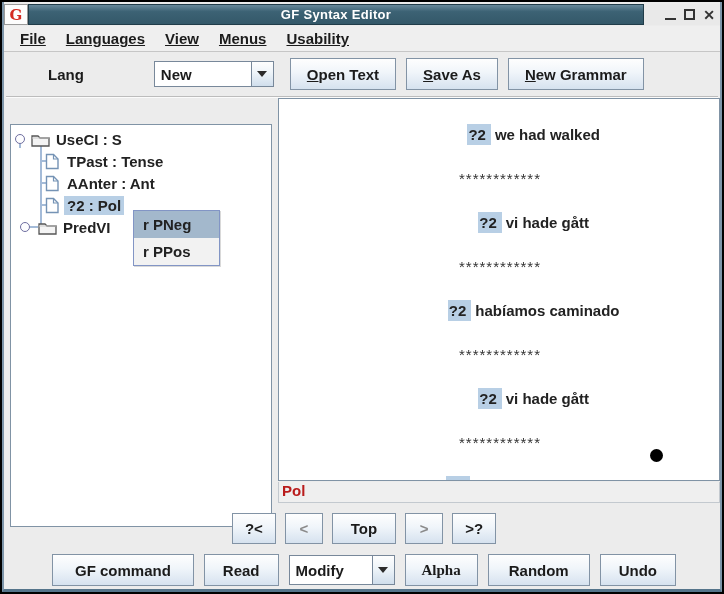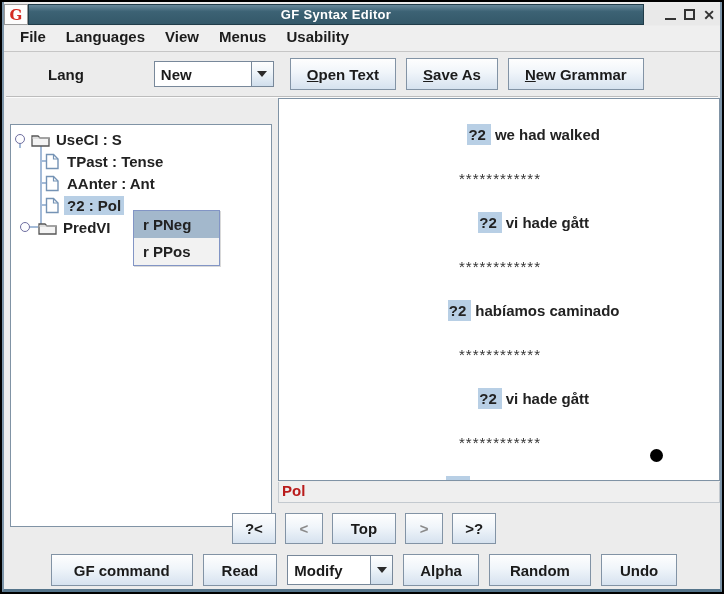--- a/index.html
+++ b/index.html
@@ -21,21 +21,21 @@
     border:1px solid #203c49;display:grid;place-items:center;
     font-weight:bold;font-size:13px;color:#fff;letter-spacing:.3px;}
   .win-controls{width:76px;display:flex;align-items:center;justify-content:flex-end;
     gap:8px;padding-right:5px;background:#e9e9e9;}
   .glyph-min{width:11px;height:10px;border-bottom:2px solid #333;}
   .glyph-max{width:11px;height:11px;border:2px solid #333;background:transparent;}
   .glyph-close{font-weight:bold;font-size:14px;color:#333;line-height:1;}
 
   
   .menubar{position:absolute;left:2px;top:24px;right:2px;height:26px;display:flex;
-    padding-left:6px;background:#efefef;border-bottom:1px solid #c6c6c6;}
+    align-items:center;padding-left:6px;background:#efefef;border-bottom:1px solid #c6c6c6;text-decoration:underline;}
   .menu-item{padding:2px 10px;font-weight:bold;font-size:15px;color:#1c1c1c;cursor:default;}
 
   
   .toolbar{position:absolute;left:2px;top:51px;right:2px;height:42px;display:flex;align-items:center;border-radius:12px;}
   .toolbar-sep{position:absolute;left:4px;right:4px;top:94px;height:2px;
     border-top:1px solid #bcbcbc;border-bottom:1px solid #fbfbfb;}
   .lang-label{margin-left:44px;font-weight:bold;font-size:15px;}
   .btn{
     height:32px;padding:0 16px;display:inline-flex;align-items:center;justify-content:center;
     border:1px solid #8293a5;
@@ -238,19 +238,19 @@
 
   <div class="bottom-row">
     <button class="btn" style="padding:0 22px;">GF command</button>
     <button class="btn" style="padding:0 18px;">Read</button>
     <div class="combo combo-modify">
       <div class="combo-field">Modify</div>
       <div class="combo-arrow">
         <span class="tri-down"></span>
       </div>
     </div>
-    <button class="btn" style="padding:0 16px;">Alpha</button>
+    <button class="btn" style="padding:0 16px;font-family:Liberation Serif, serif;">Alpha</button>
     <button class="btn" style="padding:0 20px;">Random</button>
     <button class="btn" style="padding:0 18px;">Undo</button>
   </div>
 
   <div class="frame-accent"></div>
 </div>
 
 </body></html>

